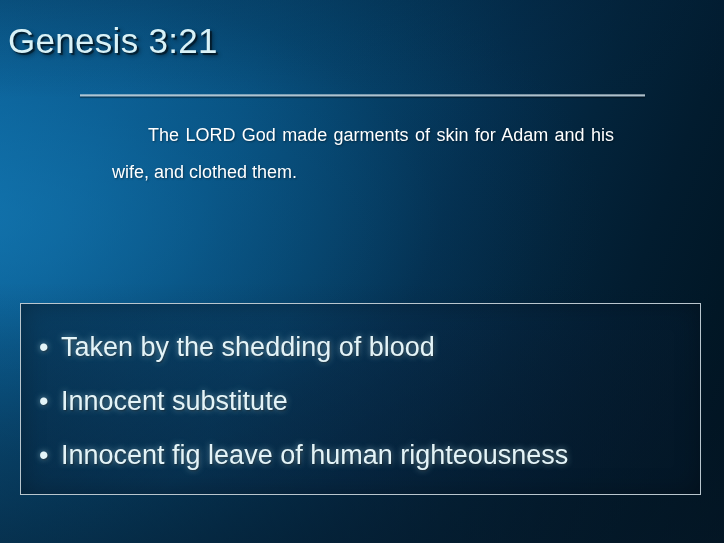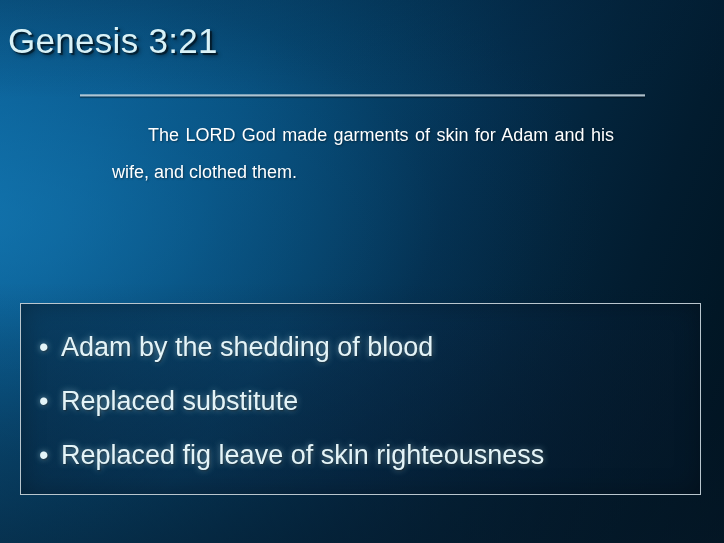--- a/index.html
+++ b/index.html
@@ -151,27 +151,27 @@
   <div id="divider"></div>
 
   <div id="verse">
     <span>The LORD God made garments of skin for Adam and his wife, and clothed them.</span>
   </div>
 
   <div id="bulletbox">
 
     <div class="bullet-row">
       <span class="bullet-dot">•</span>
-      <span class="bullet-text">Adam by the shedding of blood</span>
+      <span class="bullet-text">Taken by the shedding of blood</span>
     </div>
 
     <div class="bullet-row">
       <span class="bullet-dot">•</span>
-      <span class="bullet-text">Replaced substitute</span>
+      <span class="bullet-text">Innocent substitute</span>
     </div>
 
     <div class="bullet-row">
       <span class="bullet-dot">•</span>
-      <span class="bullet-text">Replaced fig leave of skin righteousness</span>
+      <span class="bullet-text">Innocent fig leave of human righteousness</span>
     </div>
 
   </div>
 </div>
 
 </body></html>

